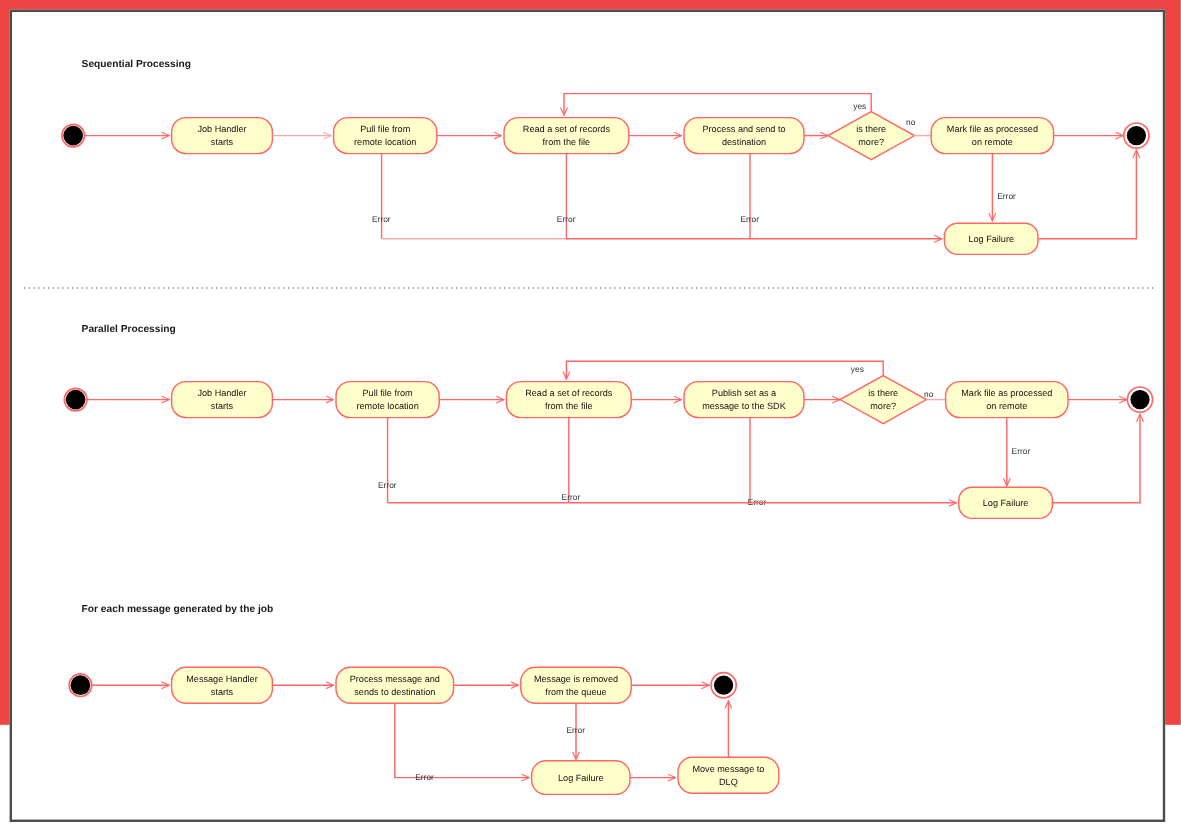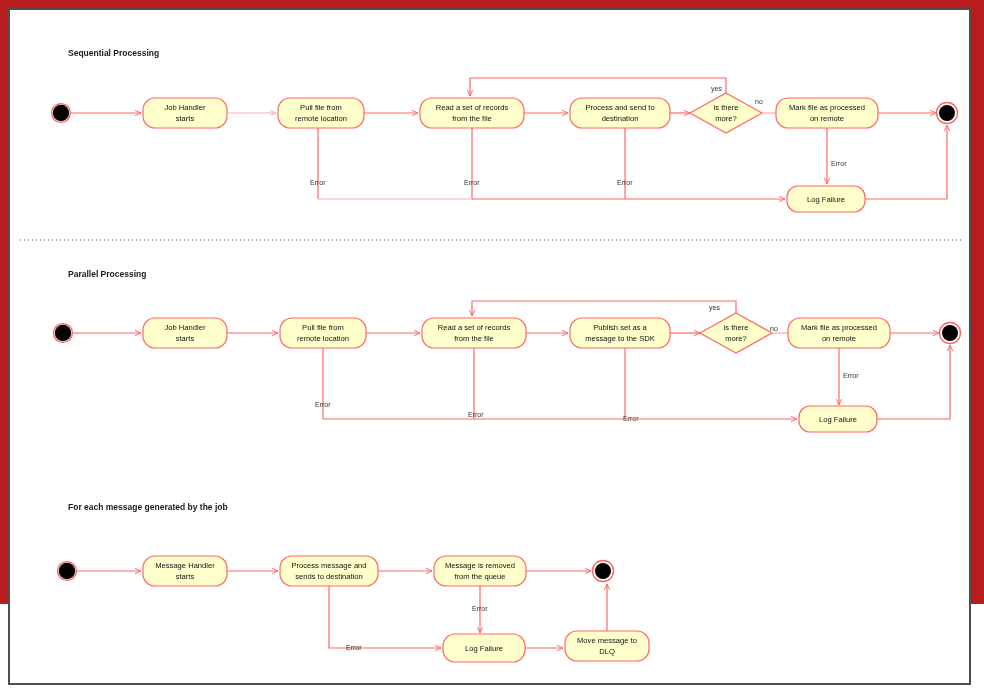--- a/index.html
+++ b/index.html
@@ -11,21 +11,21 @@
   body {
     width: 984px;
     height: 696px;
     font-family: "Liberation Sans", sans-serif;
     overflow: hidden;
   }
   #canvas {
     position: relative;
     width: 984px;
     height: 604px;
-    background: #b91c1c;
+    background: #ef4444;
   }
   #frame {
     position: absolute;
     left: 8px;
     top: 8px;
     width: 963px;
     height: 677px;
     border: 2px solid #4d4d4d;
     box-sizing: border-box;
     background: #ffffff;

